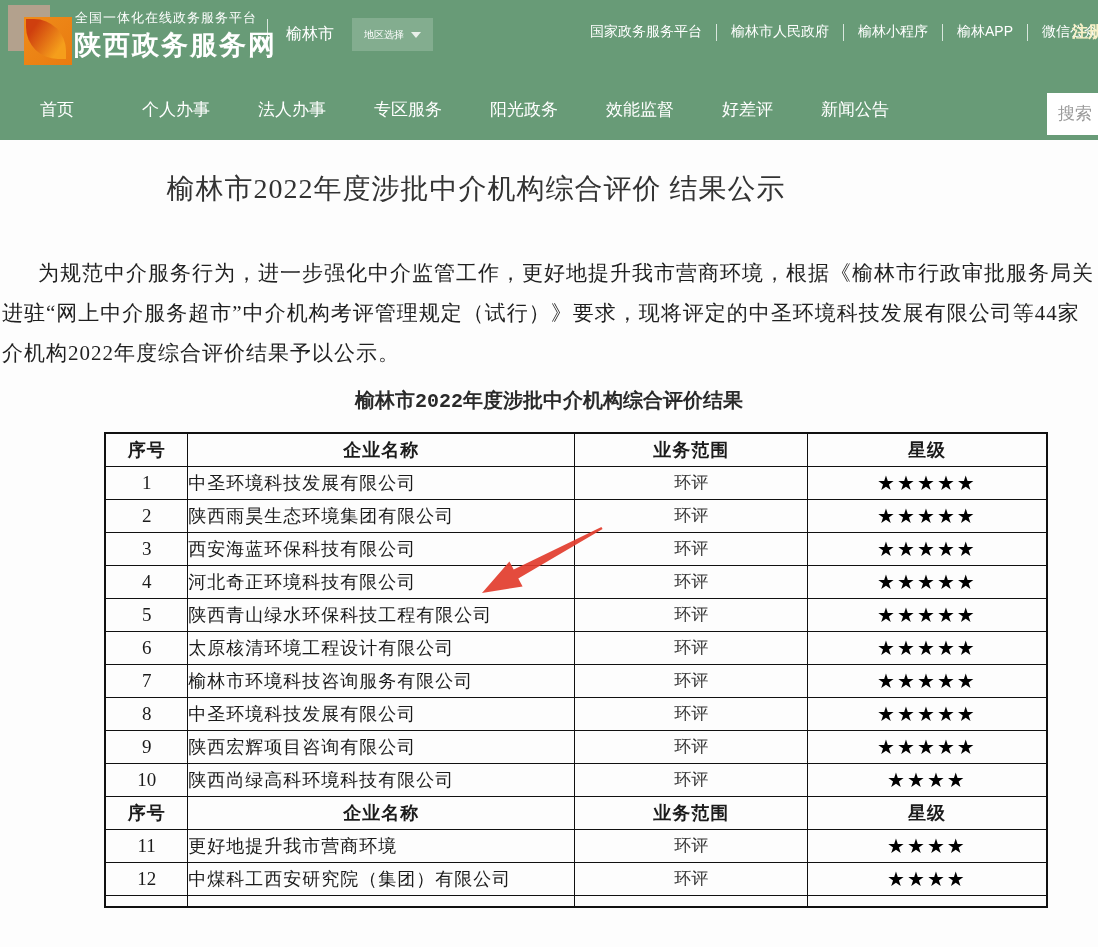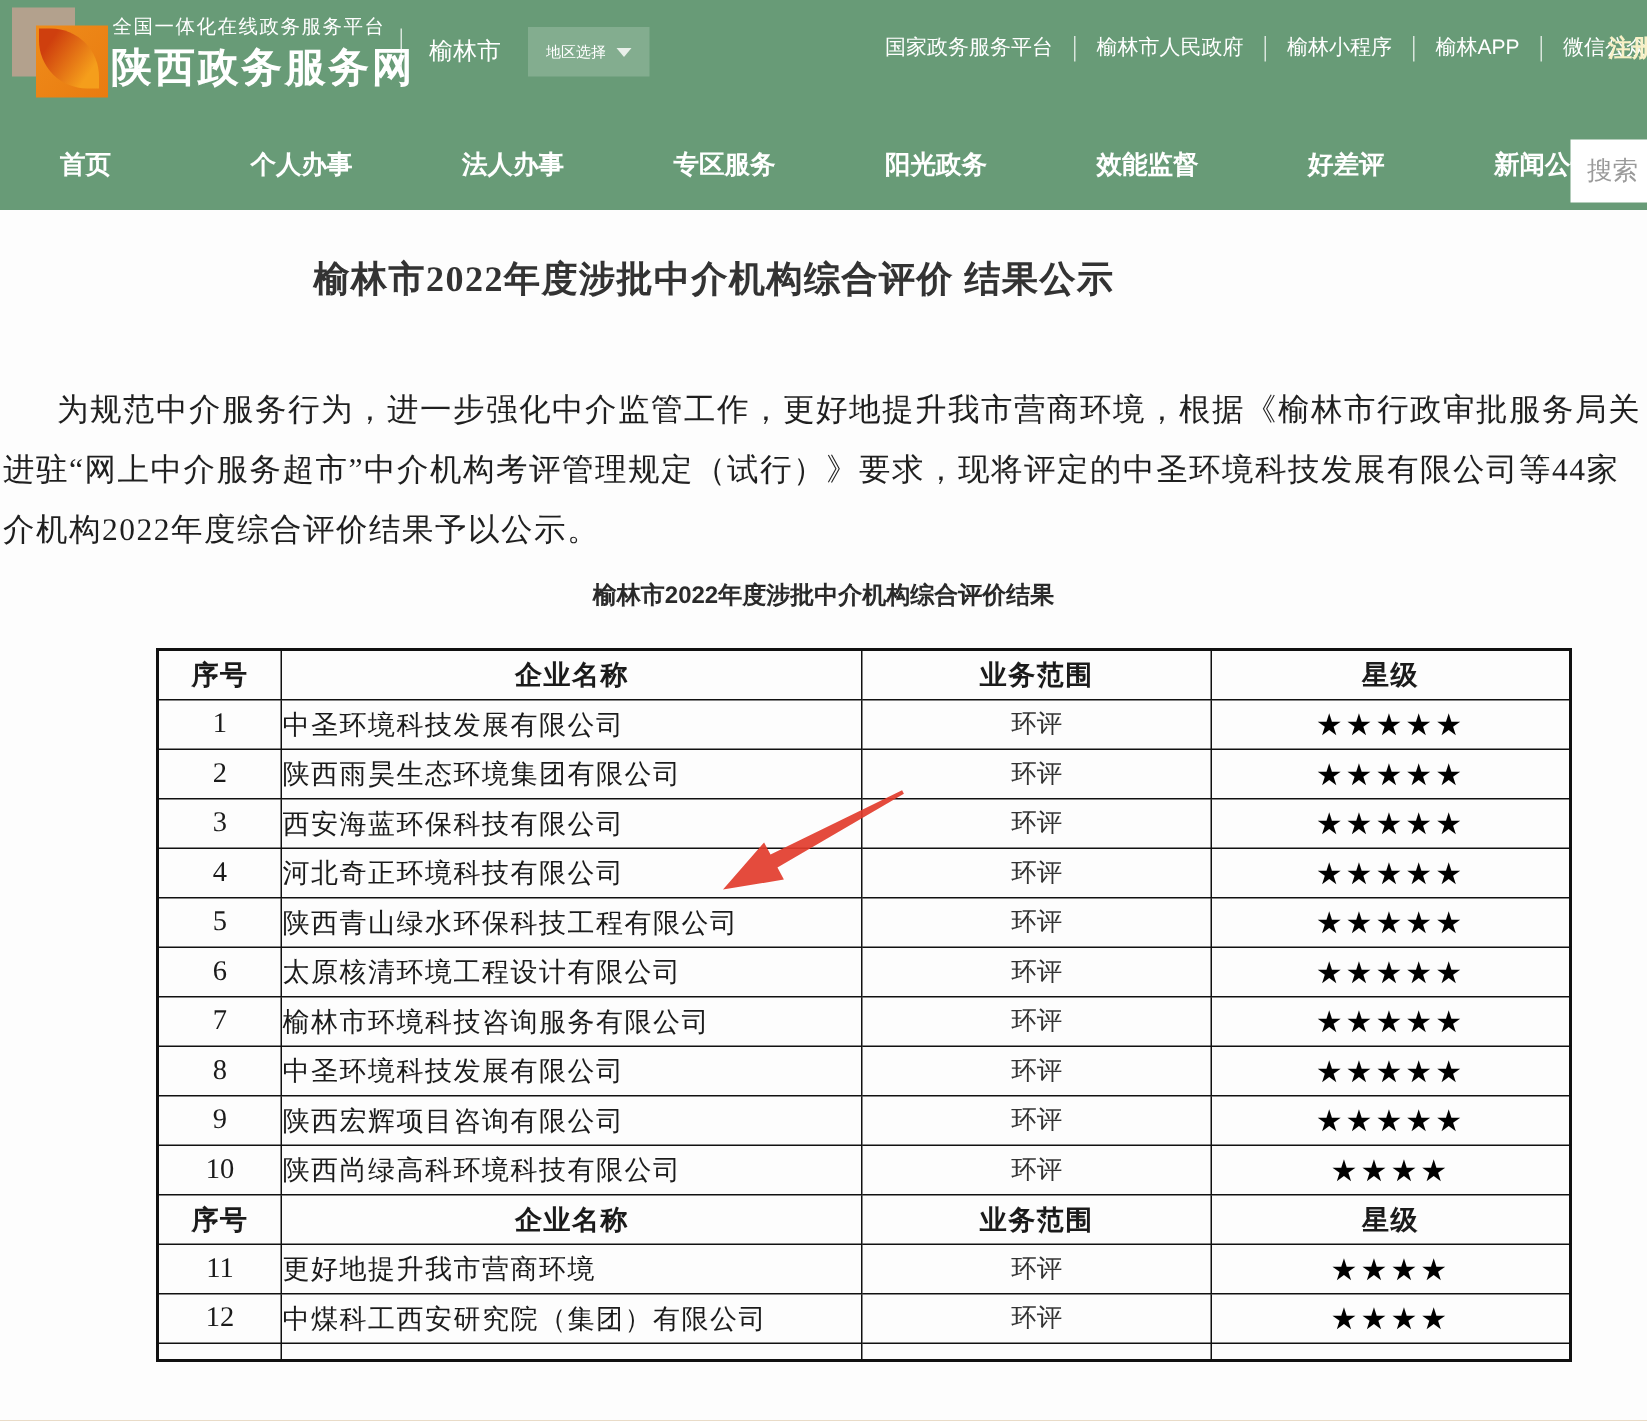--- a/index.html
+++ b/index.html
@@ -24,34 +24,34 @@
   .v-divider{position:absolute;left:267px;top:19px;width:1px;height:31px;background:var(--line);}
   .city{position:absolute;left:286px;top:24px;font-size:16px;color:#fff;}
   .region-btn{position:absolute;left:352px;top:18px;height:33px;padding:0 12px;background:var(--btn-bg);border:none;color:#fff;font-size:10px;display:flex;align-items:center;gap:7px;cursor:pointer;font-family:inherit;}
   .caret{width:0;height:0;border-left:5px solid transparent;border-right:5px solid transparent;border-top:6px solid #e9f0ea;display:inline-block;}
   .top-links{position:absolute;left:576px;top:23px;display:flex;align-items:center;color:#fff;font-size:14px;}
   .top-links .tl{padding:0 14px;white-space:nowrap;cursor:pointer;}
   .top-links .sep{width:1px;height:17px;background:var(--line);}
   .register{position:absolute;left:1072px;top:22px;font-size:16px;font-weight:bold;color:var(--register-color);white-space:nowrap;cursor:pointer;}
 
   
-  .navbar{position:absolute;left:40px;top:98px;display:flex;gap:73px;color:#fff;font-size:17px;font-weight:700;}
+  .navbar{position:absolute;left:40px;top:98px;display:flex;gap:48px;color:#fff;font-size:17px;font-weight:400;}
   .navbar .nv{white-space:nowrap;cursor:pointer;}
   .navbar .nv:first-child{margin-right:20px;}
   .search-box{position:absolute;left:1047px;top:93px;width:160px;height:42px;background:#fff;}
   .search-box input{width:100%;height:100%;border:none;outline:none;padding-left:11px;font-size:17px;color:#666;font-family:inherit;background:transparent;}
   .search-box input::placeholder{color:#9a9a9a;}
 
   
   .article{position:absolute;left:0;top:140px;width:1098px;height:807px;background:#fdfdfd;color:#222;}
-  .title{position:absolute;left:0;top:30px;width:952px;text-align:center;font-family:"Liberation Serif","DejaVu Serif",serif;font-size:24px;font-weight:bold;color:#333;letter-spacing:1px;}
+  .title{position:absolute;left:0;top:30px;width:952px;text-align:center;font-family:"Liberation Serif","DejaVu Serif",serif;font-size:28px;font-weight:normal;color:#333;letter-spacing:1px;}
   .para{position:absolute;left:2px;top:113px;width:1300px;font-family:"Liberation Serif","DejaVu Serif",serif;font-size:21px;color:#1f1f1f;}
   .para .ln{white-space:nowrap;line-height:40px;letter-spacing:1px;}
   .para .ln.indent{text-indent:36px;}
-  .caption{position:absolute;left:0;top:247px;width:1098px;text-align:center;font-family:Liberation Sans, sans-serif;font-size:16px;font-weight:bold;color:#2a2a2a;}
+  .caption{position:absolute;left:0;top:247px;width:1098px;text-align:center;font-family:Liberation Mono, monospace;font-size:20px;font-weight:bold;color:#2a2a2a;}
 
   
   table.eval{position:absolute;left:104px;top:292px;width:944px;border-collapse:collapse;border:2px solid #111;font-family:"Liberation Serif","DejaVu Serif",serif;color:#1b1b1b;background:#fdfdfd;}
   table.eval td,table.eval th{border:1px solid #111;height:33px;padding:0;}
   th.h{font-size:18px;font-weight:bold;text-align:center;letter-spacing:1px;}
   td.no{font-size:19px;text-align:center;}
   td.name{font-size:18px;text-align:left;padding-left:13px;letter-spacing:1px;margin-top:45px;}
   td.scope{font-size:17px;text-align:center;color:#333;}
   td.stars{font-size:20px;text-align:center;letter-spacing:2px;color:#000;font-family:"DejaVu Sans",sans-serif;}
   tr.partial td{height:12px;border-bottom:none;}

